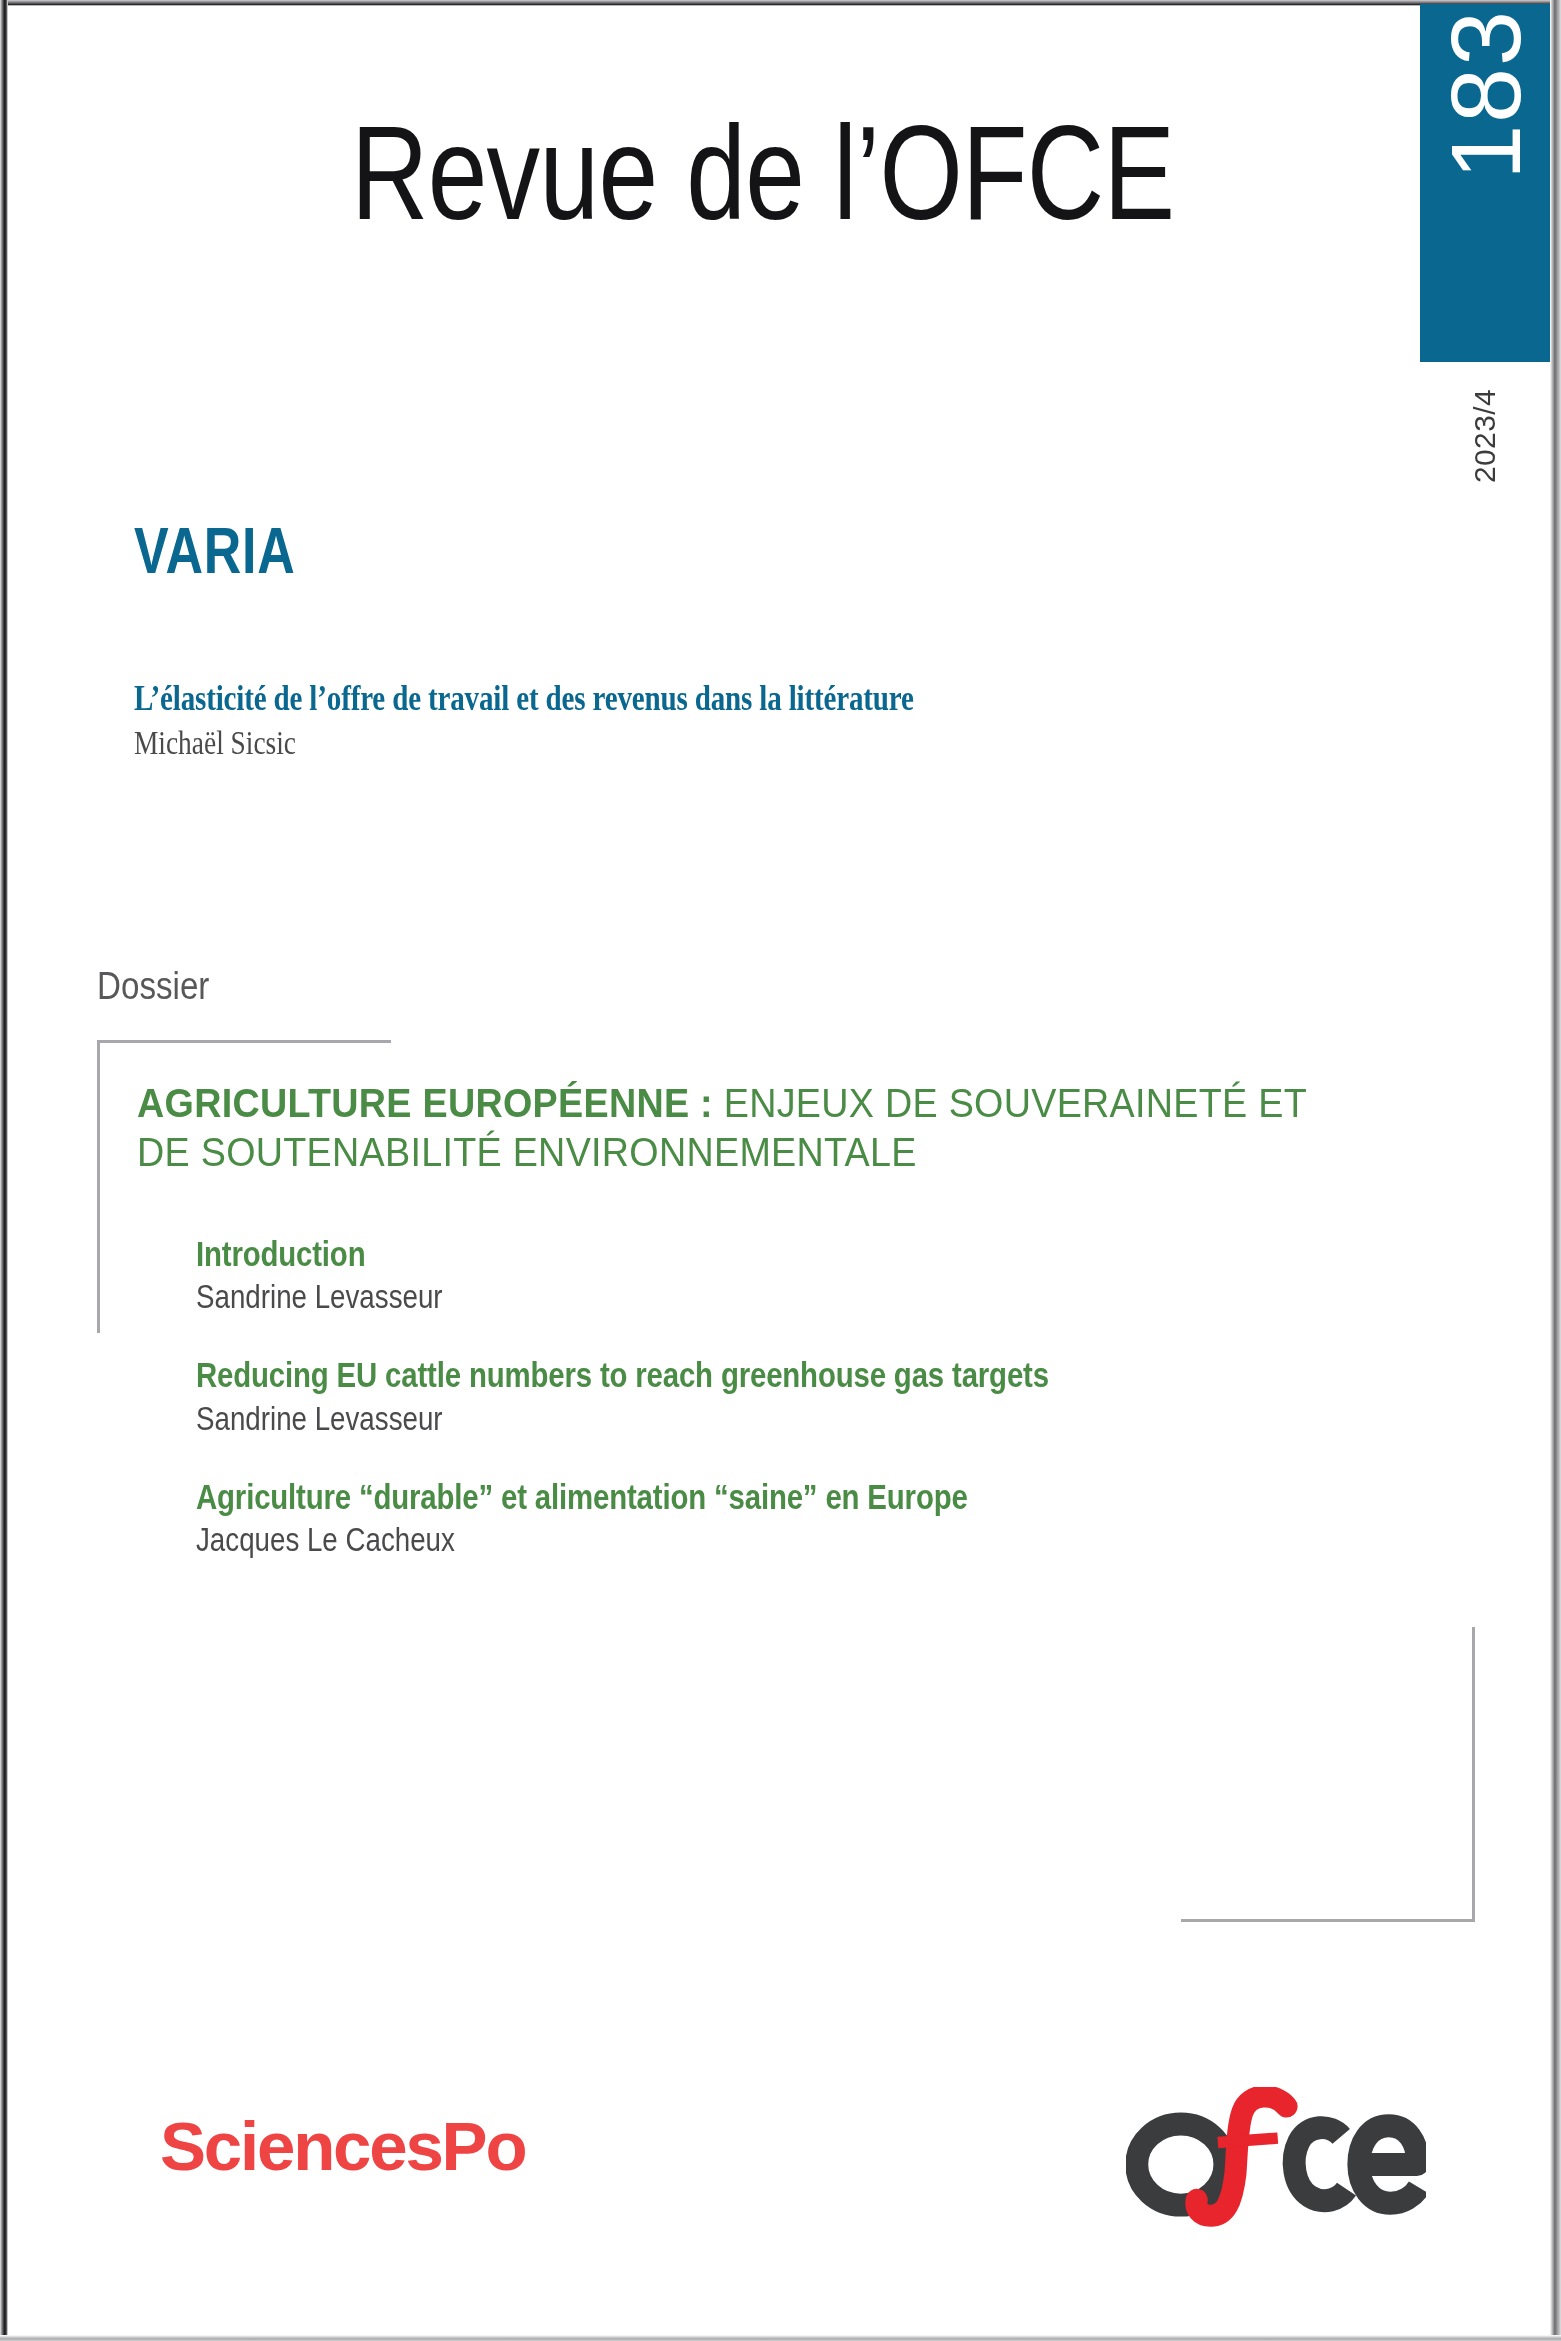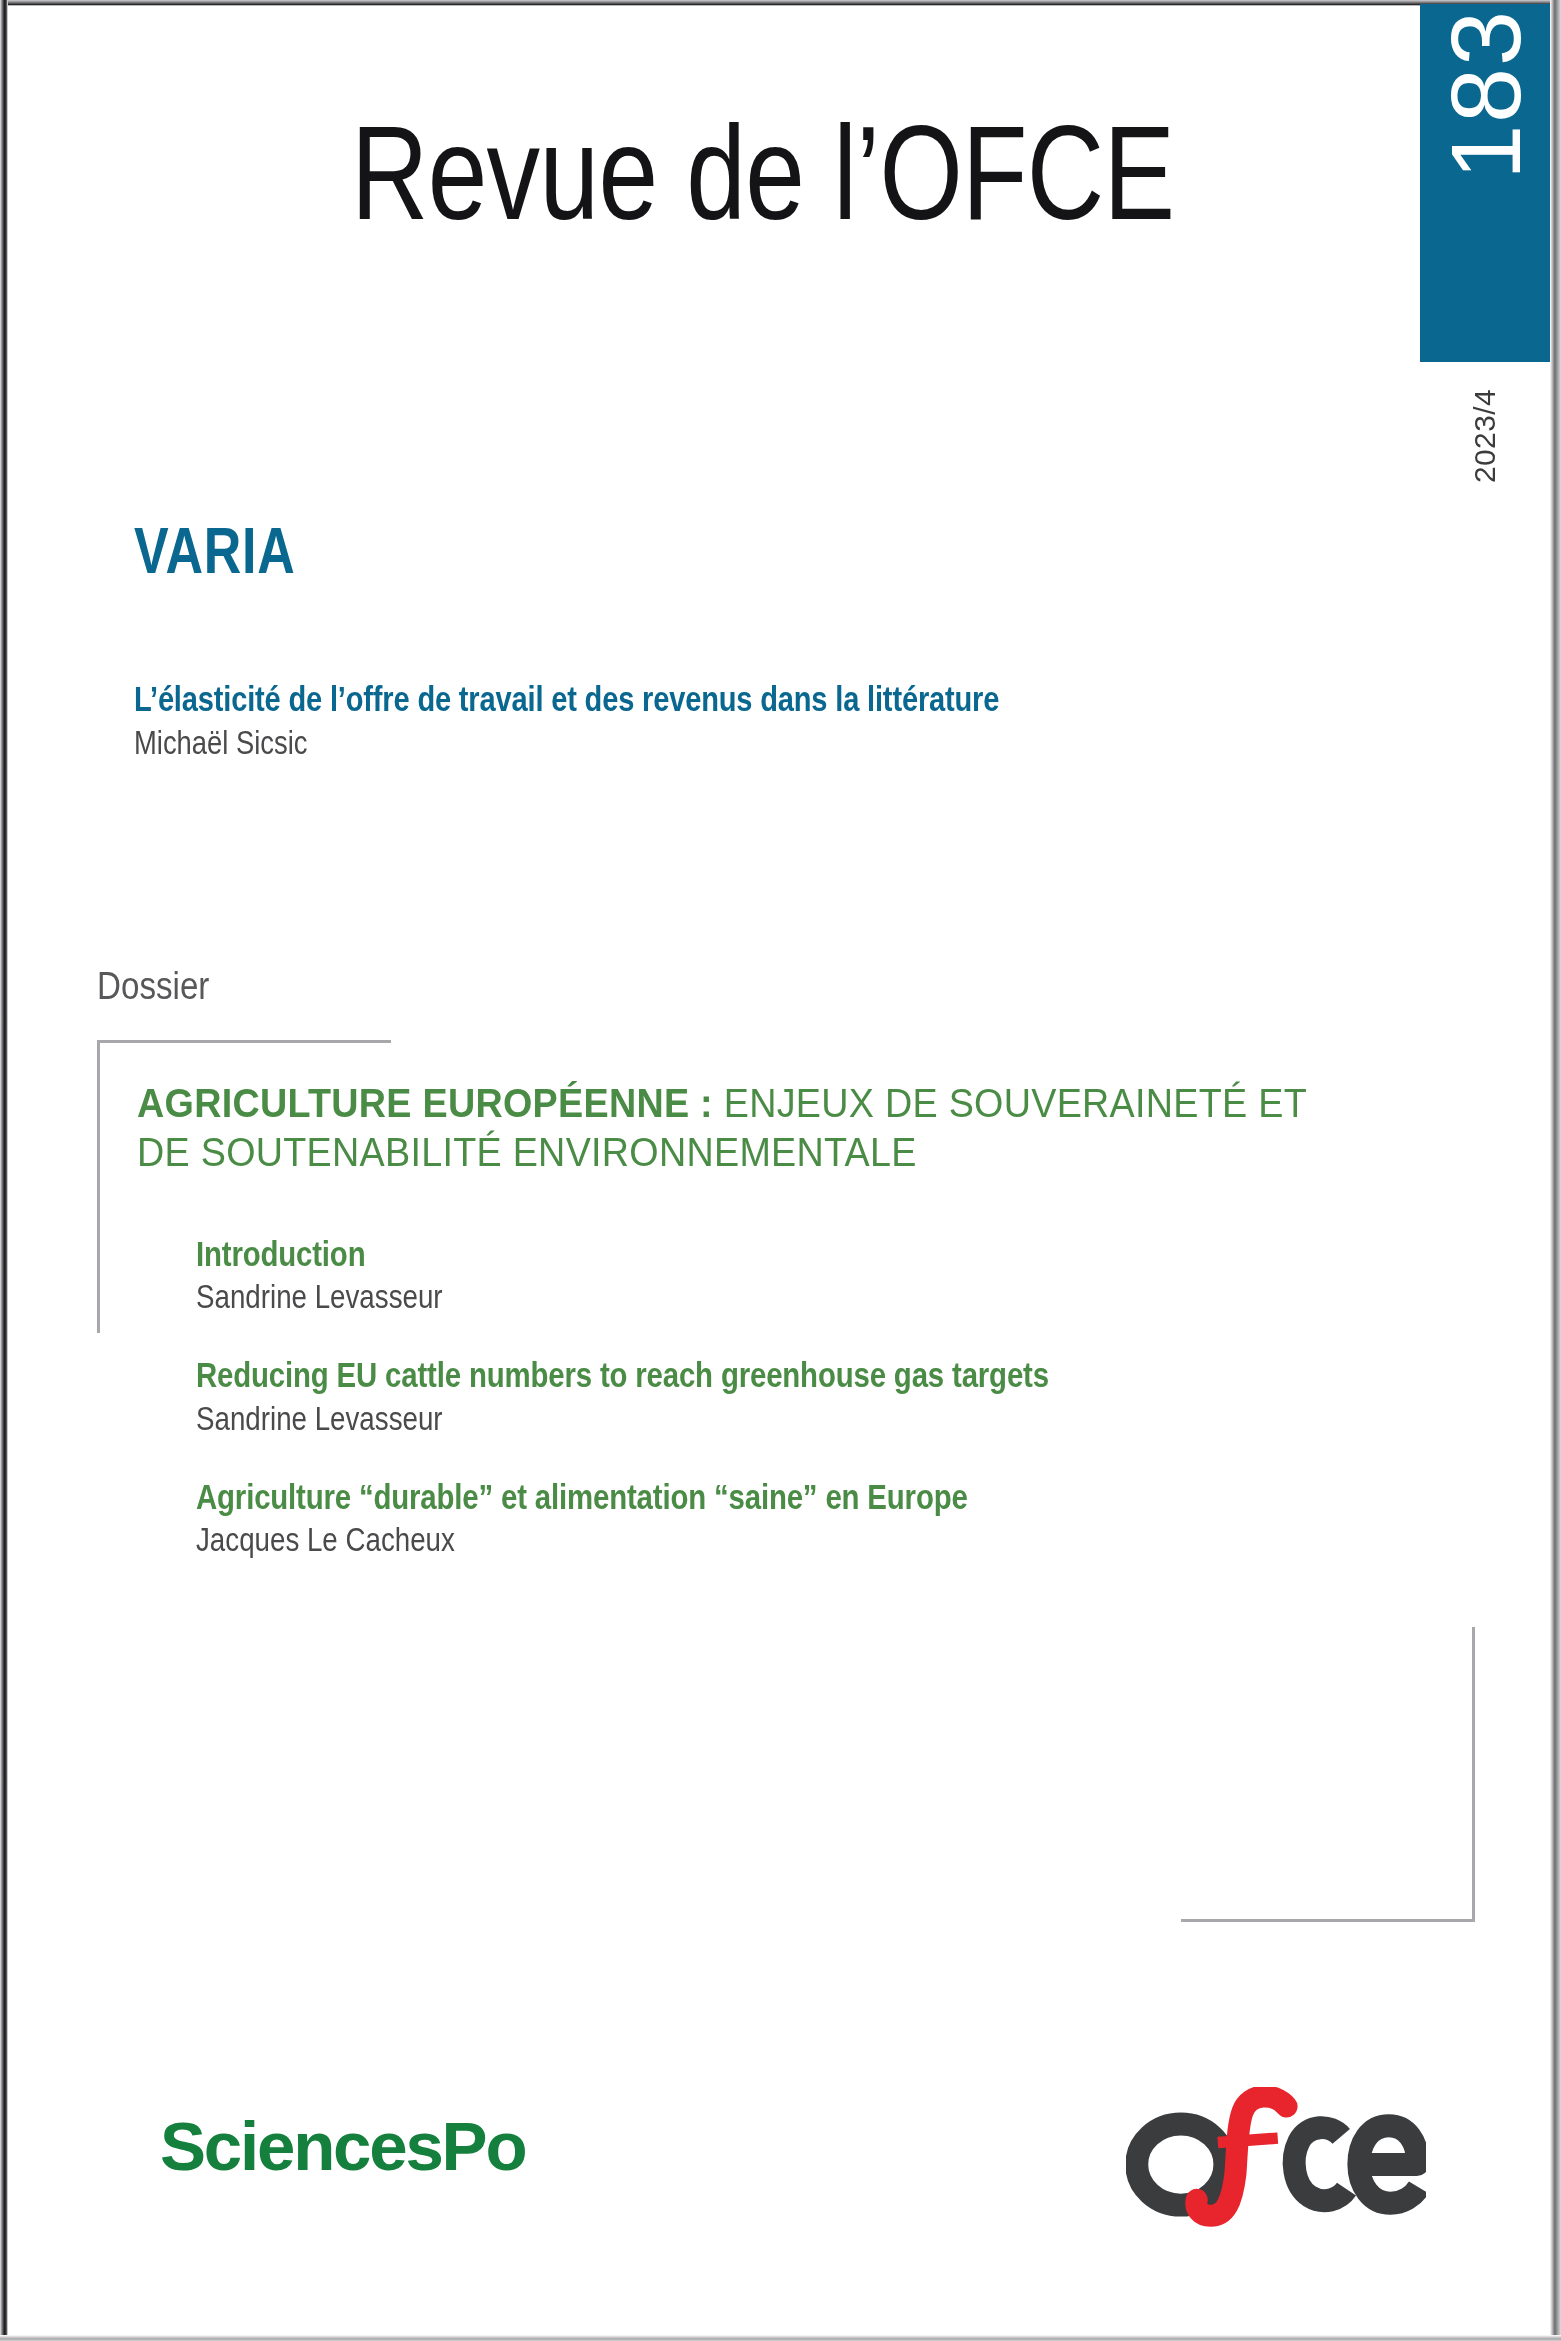--- a/index.html
+++ b/index.html
@@ -119,21 +119,21 @@
     transform-origin: left top;
     white-space: nowrap;
   }
 
   
   .varia-list {
     position: absolute;
     left: 134px; top: 679px;
     width: 1287px;
   }
-  .varia-entry { margin-bottom: 39px; }
+  .varia-entry { margin-bottom: 39px; font-family: Liberation Serif, serif; }
   .varia-entry .a-title {
     color: #0a6890;
     font-size: 35px;
     font-weight: bold;
     line-height: 1.12;
     letter-spacing: -0.2px;
     transform: scaleX(0.83);
     transform-origin: left top;
     white-space: nowrap;
   }
@@ -208,21 +208,21 @@
     margin-top: 5.3px;
     transform: scaleX(0.84);
     transform-origin: left top;
     white-space: nowrap;
   }
 
   
   .logo-sciencespo {
     position: absolute;
     left: 160px; top: 2112px;
-    color: #15803d;
+    color: #ef4444;
     font-size: 69px;
     font-weight: bold;
     letter-spacing: -2.2px;
     line-height: 1;
     white-space: nowrap;
   }
   .logo-ofce {
     position: absolute;
     left: 1126px; top: 2087px;
     width: 300px; height: 141px;

